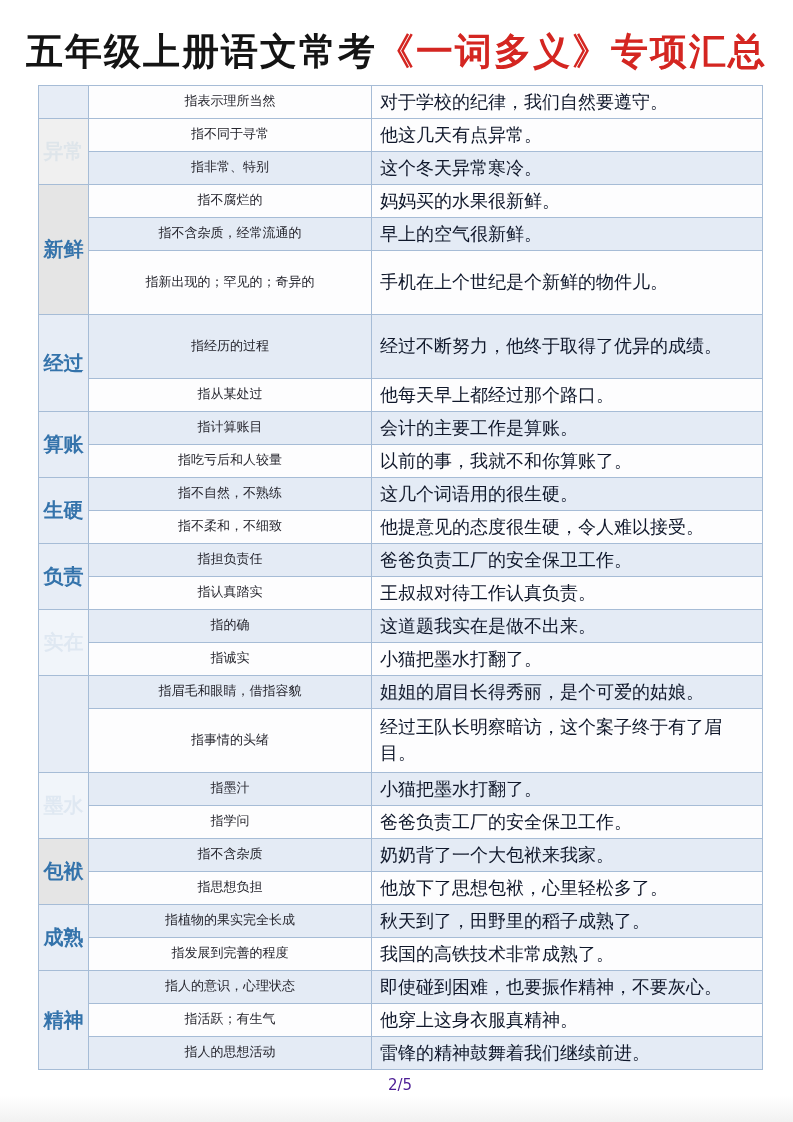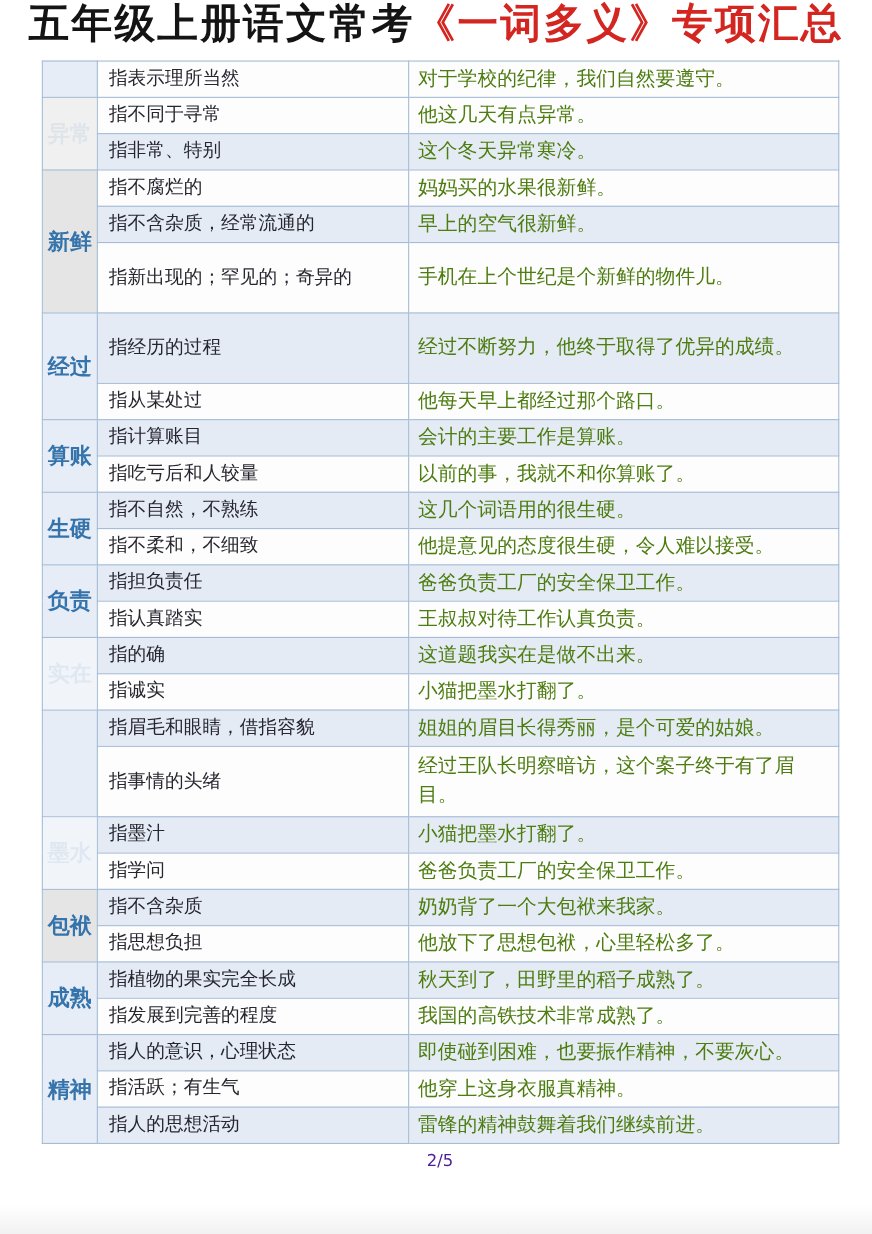--- a/index.html
+++ b/index.html
@@ -5,20 +5,21 @@
   html,body{margin:0;padding:0;background:#ffffff;}
   .page{
     position:relative;
     width:793px;height:1122px;
     background:#ffffff;
     overflow:hidden;
     font-family:"DejaVu Sans",sans-serif;
   }
   .title{
     margin:0;
+    padding-top:30px;
     text-align:center;
     font-family:"DejaVu Serif","DejaVu Sans",serif;
     font-size:37px;
     font-weight:bold;
     letter-spacing:2px;
     line-height:1.15;
     white-space:nowrap;
   }
   .t-black{color:#141414;}
   .t-red{color:#d42621;}
@@ -41,27 +42,28 @@
     text-align:center;
     color:#3473ab;
     font-size:20px;
     font-weight:bold;
     padding:0 2px;
     line-height:1.2;
   }
   td.meaning{
     width:283px;
     color:#26262e;
-    font-size:17px;
+    font-size:13px;
     padding:2px 10px;
     line-height:1.45;
+    text-align:center;
   }
   td.sentence{
     width:391px;
-    color:#4d7c0f;
+    color:#0f172a;
     font-size:18px;
     padding:2px 8px;
     line-height:1.45;
   }
   td.bw{background:#fdfdfe;}
   td.bb{background:#e4ebf5;margin-top:15px;}
   td.ww{background:#e5e5e5;}
   td.wb{background:#e7edf6;margin-top:43px;}
   td.faded{opacity:0.55;}
   td.faded .fadeword{opacity:0.18;}

